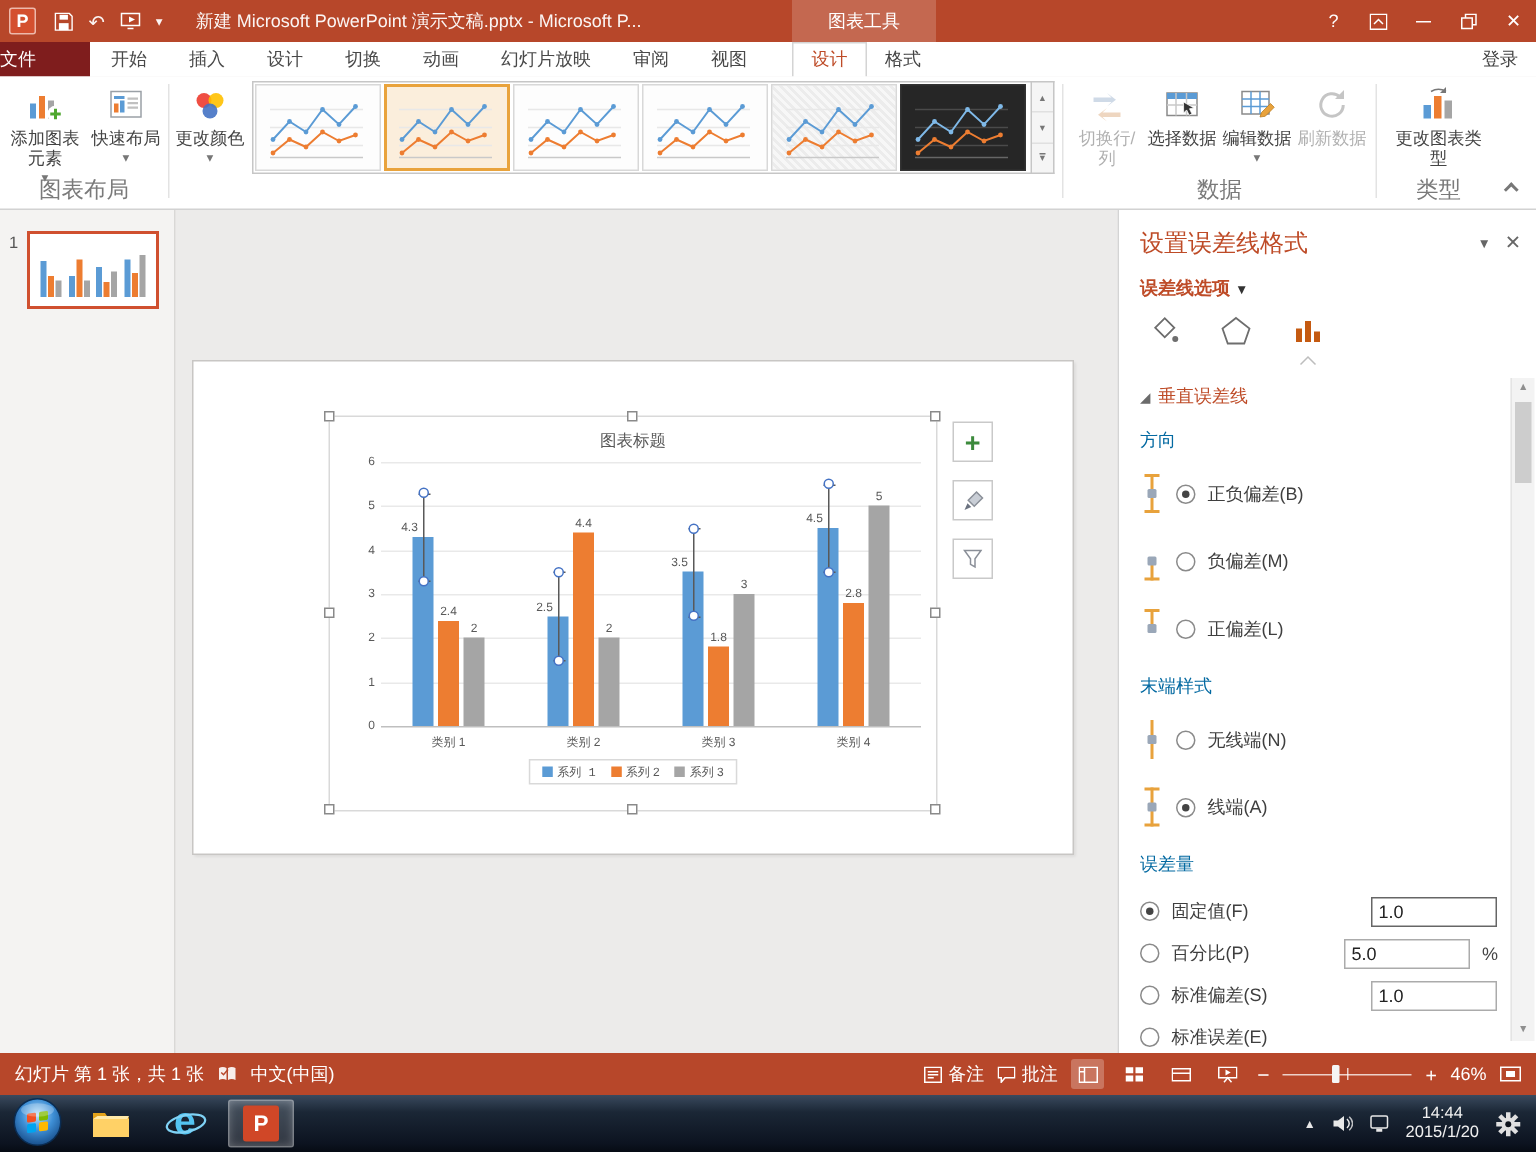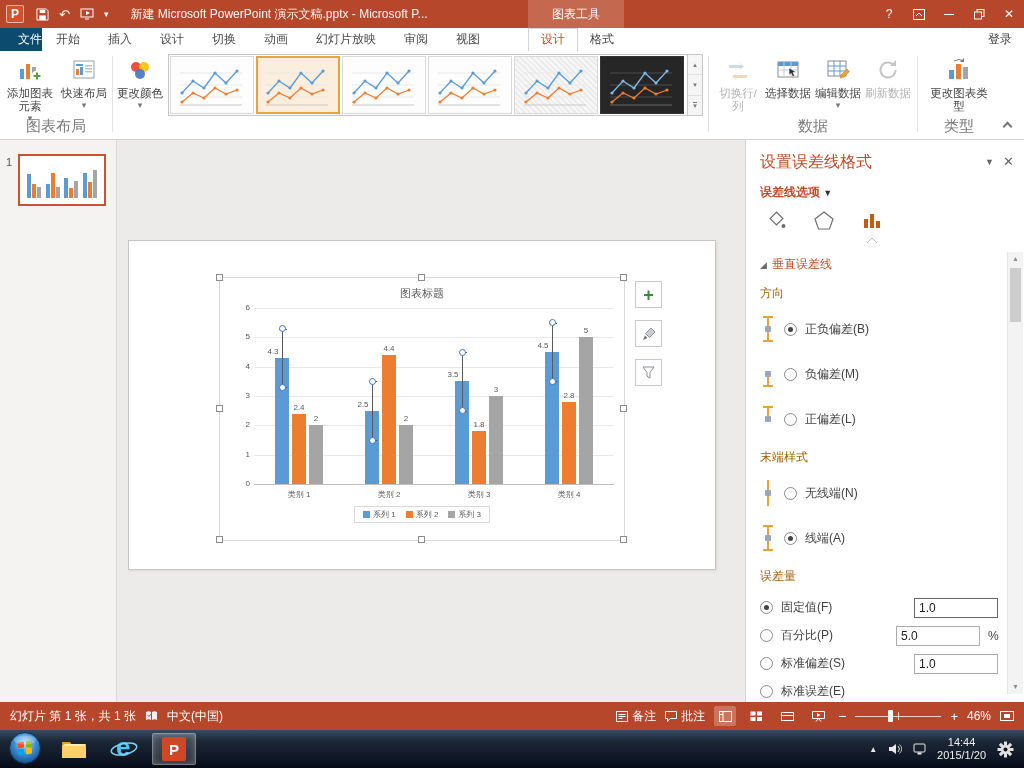--- a/index.html
+++ b/index.html
@@ -12,21 +12,21 @@
 .appicon{width:18px;height:18px;background:#D4502F;border:1px solid rgba(255,255,255,.6);border-radius:2px;font-weight:bold;font-size:12px;line-height:16px;text-align:center;flex:none}
 .qat{display:flex;align-items:center;gap:10px;margin-left:2px}
 .qat .g{font-size:13px;line-height:1;opacity:.95}
 .wintitle{margin-left:12px;font-size:12px;opacity:.95;white-space:nowrap}
 .ctxhead{position:absolute;left:528px;top:0;width:96px;height:28px;background:rgba(255,255,255,.18);text-align:center;line-height:28px;font-size:12px}
 .winbtns{position:absolute;right:0;top:0;height:28px;display:flex;align-items:center}
 .winbtn{width:30px;height:28px;display:flex;align-items:center;justify-content:center;font-size:12px}
 .minline{width:10px;height:1px;background:#fff}
 
 .tabstrip{top:28px;height:23px;background:#fff;display:flex;align-items:stretch}
-.filetab{width:42px;background:#0c4a6e;color:#fff;text-align:right;line-height:23px;flex:none}
+.filetab{width:60px;background:#7f1d1d;color:#fff;text-align:left;line-height:23px;flex:none}
 .rtabs{display:flex}
 .rtab{padding:0 14px;line-height:23px;color:#494949;white-space:nowrap}
 .ctxtabs{position:absolute;left:528px;top:0;height:23px;display:flex}
 .ctxtabs .rtab{padding:0 12px;color:#444}
 .ctxtabs .rtab.active{background:#fff;color:#BE4B27;border:1px solid #D4D4D4;border-bottom:none;line-height:21px}
 .signin{position:absolute;right:12px;line-height:23px;color:#404040}
 
 .ribbon{top:51px;height:89px;background:#fff;border-bottom:1px solid #D2D2D2}
 .rgroup{position:absolute;top:0;height:88px}
 .glabel{position:absolute;bottom:3px;left:0;right:0;text-align:center;font-size:15px;color:#7A7A7A}
@@ -65,21 +65,21 @@
 .tp-menu{position:absolute;right:30px;top:17px;font-size:9px;color:#666}
 .tp-close{position:absolute;right:10px;top:14px;font-size:13px;color:#666}
 .tp-opts{position:absolute;left:14px;top:44px;font-weight:bold;color:#BE4B27}
 .tp-opts .ar{color:#333;font-weight:normal;font-size:9px}
 .tp-tabs{position:absolute;left:14px;top:66px;display:flex;gap:16px}
 .tp-tab{width:32px;height:30px;display:flex;align-items:center;justify-content:center}
 .tp-caret{position:absolute;left:120px;top:97px}
 .tp-body{position:absolute;left:14px;right:26px;top:112px}
 .tp-sec{color:#BE4B27;margin:4px 0 12px}
 .tp-sec .tri{color:#6B6B6B;font-size:9px;margin-right:5px}
-.tp-h{color:#a16207;margin:4px 0 12px}
+.tp-h{color:#0369a1;margin:4px 0 12px}
 .tp-row{display:flex;align-items:center;margin:0 0 15px;gap:8px}
 .tp-amount .tp-row{margin-bottom:7px;height:21px}
 .radio{width:13px;height:13px;border:1px solid #8A8A8A;border-radius:50%;background:#fff;position:relative;flex:none}
 .radio.on::after{content:"";position:absolute;left:3px;top:3px;right:3px;bottom:3px;background:#444;border-radius:50%}
 .tp-lb{color:#3F3F3F}
 .eb{position:relative;width:16px;height:30px;flex:none}
 .eb i{position:absolute;background:#E8A23C}
 .eb .dot{background:#9AA7B8;border-radius:1px}
 .tpinput{width:84px;height:20px;border:1px solid #ABABAB;font-size:12px;padding:0 4px;color:#222;font-family:inherit;margin-left:auto}
 .tpinput.focus{border-color:#666}
@@ -507,21 +507,21 @@
             <div style="position: absolute; left: 328.5px; top: 44.6667px; width: 8px; height: 1px; background: rgb(89, 89, 89);"></div>
             <div style="position: absolute; left: 328.5px; top: 41.1667px; width: 7px; height: 7px; border: 1px solid rgb(68, 114, 196); border-radius: 50%; background: rgb(255, 255, 255);"></div>
             <div style="position: absolute; left: 328.5px; top: 103.333px; width: 8px; height: 1px; background: rgb(89, 89, 89);"></div>
             <div style="position: absolute; left: 328.5px; top: 99.8333px; width: 7px; height: 7px; border: 1px solid rgb(68, 114, 196); border-radius: 50%; background: rgb(255, 255, 255);"></div>
             <div style="position: absolute; left: 342px; top: 123.867px; width: 14px; height: 82.1333px; background: rgb(237, 125, 49);"></div>
             <div style="position: absolute; left: 334px; width: 30px; top: 112.867px; text-align: center; font-size: 8px; color: rgb(89, 89, 89);">2.8</div>
             <div style="position: absolute; left: 359px; top: 59.3333px; width: 14px; height: 146.667px; background: rgb(165, 165, 165);"></div>
             <div style="position: absolute; left: 351px; width: 30px; top: 48.3333px; text-align: center; font-size: 8px; color: rgb(89, 89, 89);">5</div>
             <div style="position: absolute; left: 304px; width: 90px; top: 211px; text-align: center; font-size: 8px; color: rgb(89, 89, 89);">类别 4</div>
             <div style="position: absolute; left: 50%; transform: translateX(-50%); top: 228px; display: flex; gap: 10px; align-items: center; border: 1px solid rgb(217, 217, 217); padding: 2px 8px; font-size: 8px; color: rgb(89, 89, 89); white-space: nowrap;">
-              <span style="display: flex; align-items: center;"><span style="display: inline-block; width: 7px; height: 7px; background: rgb(91, 155, 213); margin-right: 3px;"></span>系列 1</span>
+              <span style="display: flex; align-items: center; font-family: Liberation Mono, monospace;"><span style="display: inline-block; width: 7px; height: 7px; background: rgb(91, 155, 213); margin-right: 3px;"></span>系列 1</span>
               <span style="display: flex; align-items: center;"><span style="display: inline-block; width: 7px; height: 7px; background: rgb(237, 125, 49); margin-right: 3px;"></span>系列 2</span>
               <span style="display: flex; align-items: center;"><span style="display: inline-block; width: 7px; height: 7px; background: rgb(165, 165, 165); margin-right: 3px;"></span>系列 3</span>
             </div>
             <div class="handle" style="left: calc(0% - 4px); top: calc(0% - 4px);"></div>
             <div class="handle" style="left: calc(50% - 4px); top: calc(0% - 4px);"></div>
             <div class="handle" style="left: calc(100% - 4px); top: calc(0% - 4px);"></div>
             <div class="handle" style="left: calc(0% - 4px); top: calc(50% - 4px);"></div>
             <div class="handle" style="left: calc(100% - 4px); top: calc(50% - 4px);"></div>
             <div class="handle" style="left: calc(0% - 4px); top: calc(100% - 4px);"></div>
             <div class="handle" style="left: calc(50% - 4px); top: calc(100% - 4px);"></div>

